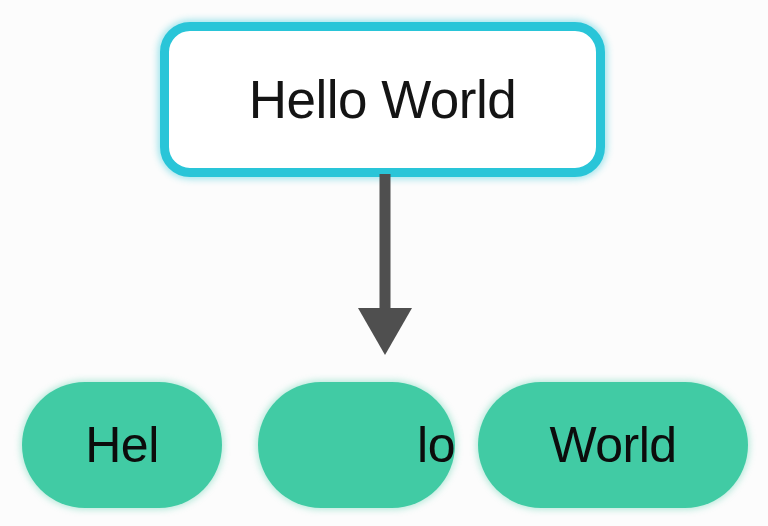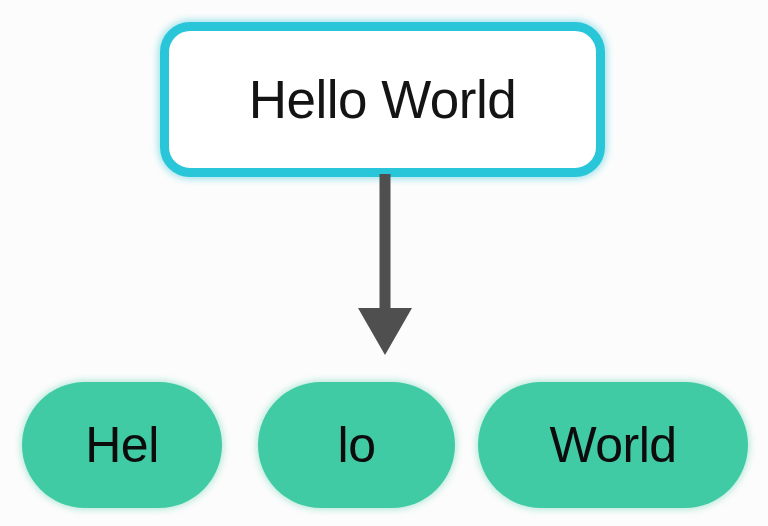--- a/index.html
+++ b/index.html
@@ -72,21 +72,21 @@
   .leaf-pill-label {
     font-size: 50px;
     line-height: 1;
     color: #0c0c0c;
     letter-spacing: -0.5px;
     white-space: nowrap;
     font-weight: 400;
   }
 
   .pill-0 { left: 22px;  width: 200px; }
-  .pill-1 { left: 258px; width: 197px; }
+  .pill-1 { left: 258px; width: 197px; justify-content: flex-end; }
   .pill-2 { left: 478px; width: 270px; text-align: right; }
 </style>
 </head>
 <body>
 
 <div id="canvas">
 
   <div class="root-node">
     <span class="root-node-label">Hello World</span>
   </div>

